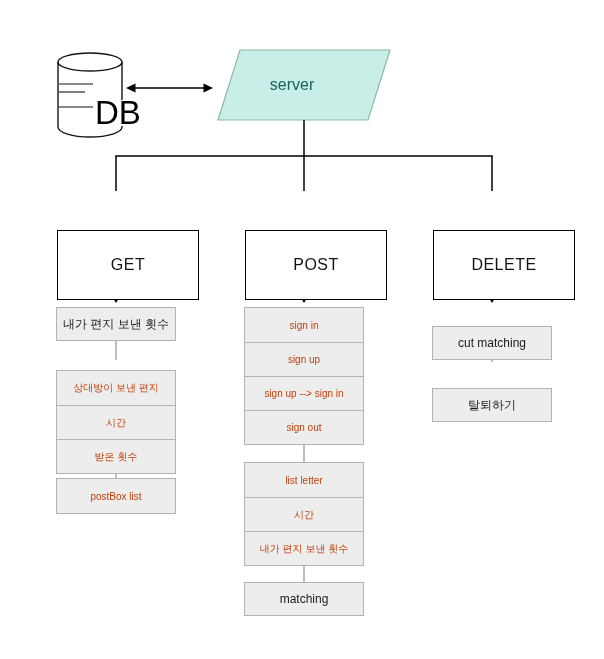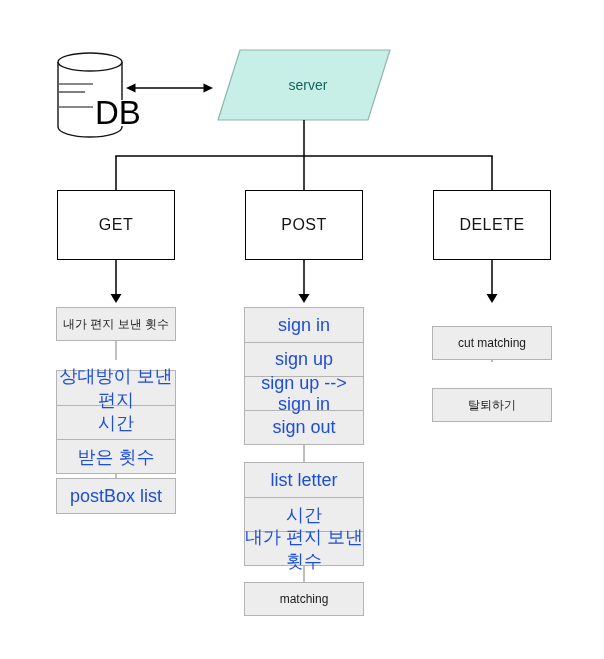--- a/index.html
+++ b/index.html
@@ -2,46 +2,46 @@
 <html><head>
 <meta charset="utf-8">
 <style>
   html,body{margin:0;padding:0;background:#ffffff;}
   .diagram{
     position:relative;width:604px;height:659px;background:#ffffff;
     font-family:"Liberation Sans",sans-serif;overflow:hidden;
   }
   .layer{position:absolute;left:0;top:0;z-index:0;}
   .method{
-    position:absolute;width:118px;height:70px;box-sizing:border-box;
+    position:absolute;width:142px;height:70px;box-sizing:border-box;
     background:#ffffff;border:1.5px solid #000000;z-index:2;
     display:flex;align-items:center;justify-content:center;
-    font-size:16px;letter-spacing:.5px;color:#141414;
+    font-size:16px;letter-spacing:.5px;color:#141414;margin-top:40px;
   }
   .item{
     position:absolute;width:120px;height:34px;box-sizing:border-box;
     background:#ededed;border:1px solid #b3b3b3;z-index:2;
     display:flex;align-items:center;justify-content:center;
     font-size:12px;color:#1a1a1a;text-align:center;
   }
   .group{
     position:absolute;width:120px;box-sizing:border-box;
     background:#ededed;border:1px solid #b3b3b3;z-index:2;
   }
   .group .row{
     height:34px;box-sizing:border-box;
     display:flex;align-items:center;justify-content:center;
-    font-size:18px;color:#1d4ed8;text-align:center;
+    font-size:10px;color:#c2410c;text-align:center;
     border-top:1px solid #b3b3b3;
   }
   .group .row:first-child{border-top:none;}
   .server-label{
-    position:absolute;left:248px;top:50px;width:120px;height:70px;z-index:2;
+    position:absolute;left:232px;top:50px;width:120px;height:70px;z-index:2;
     display:flex;align-items:center;justify-content:center;
-    font-size:14px;color:#15655c;
+    font-size:16px;color:#15655c;
   }
   svg text{font-family:"Liberation Sans",sans-serif;}
 </style>
 </head>
 <body>
 
 <div class="diagram">
 
   <svg class="layer" width="604" height="659" viewBox="0 0 604 659">
 

